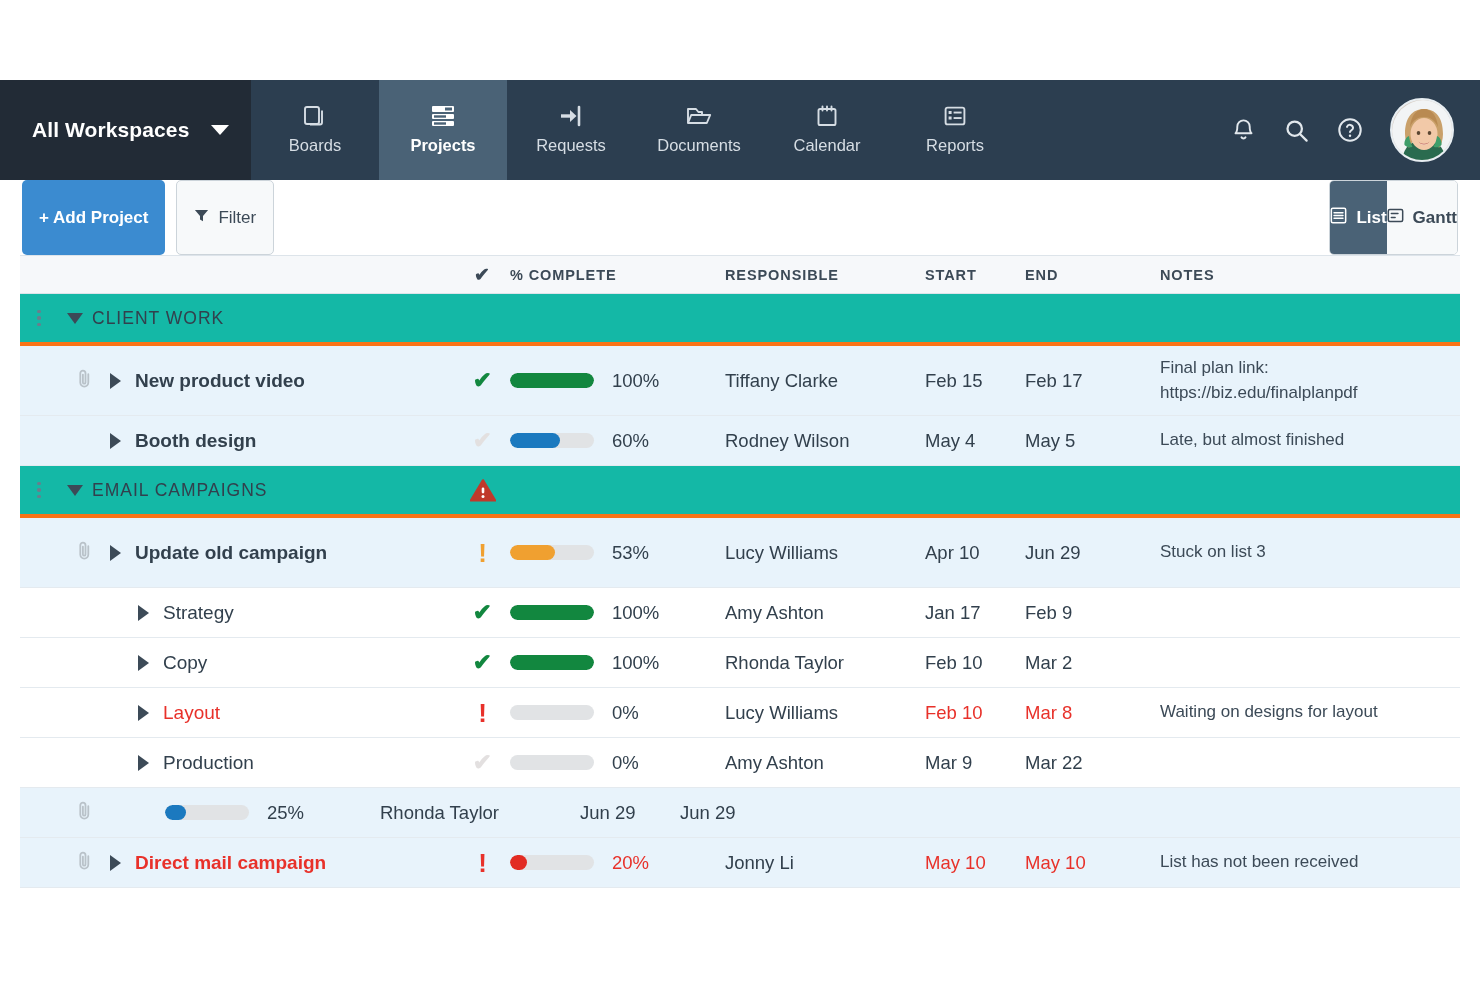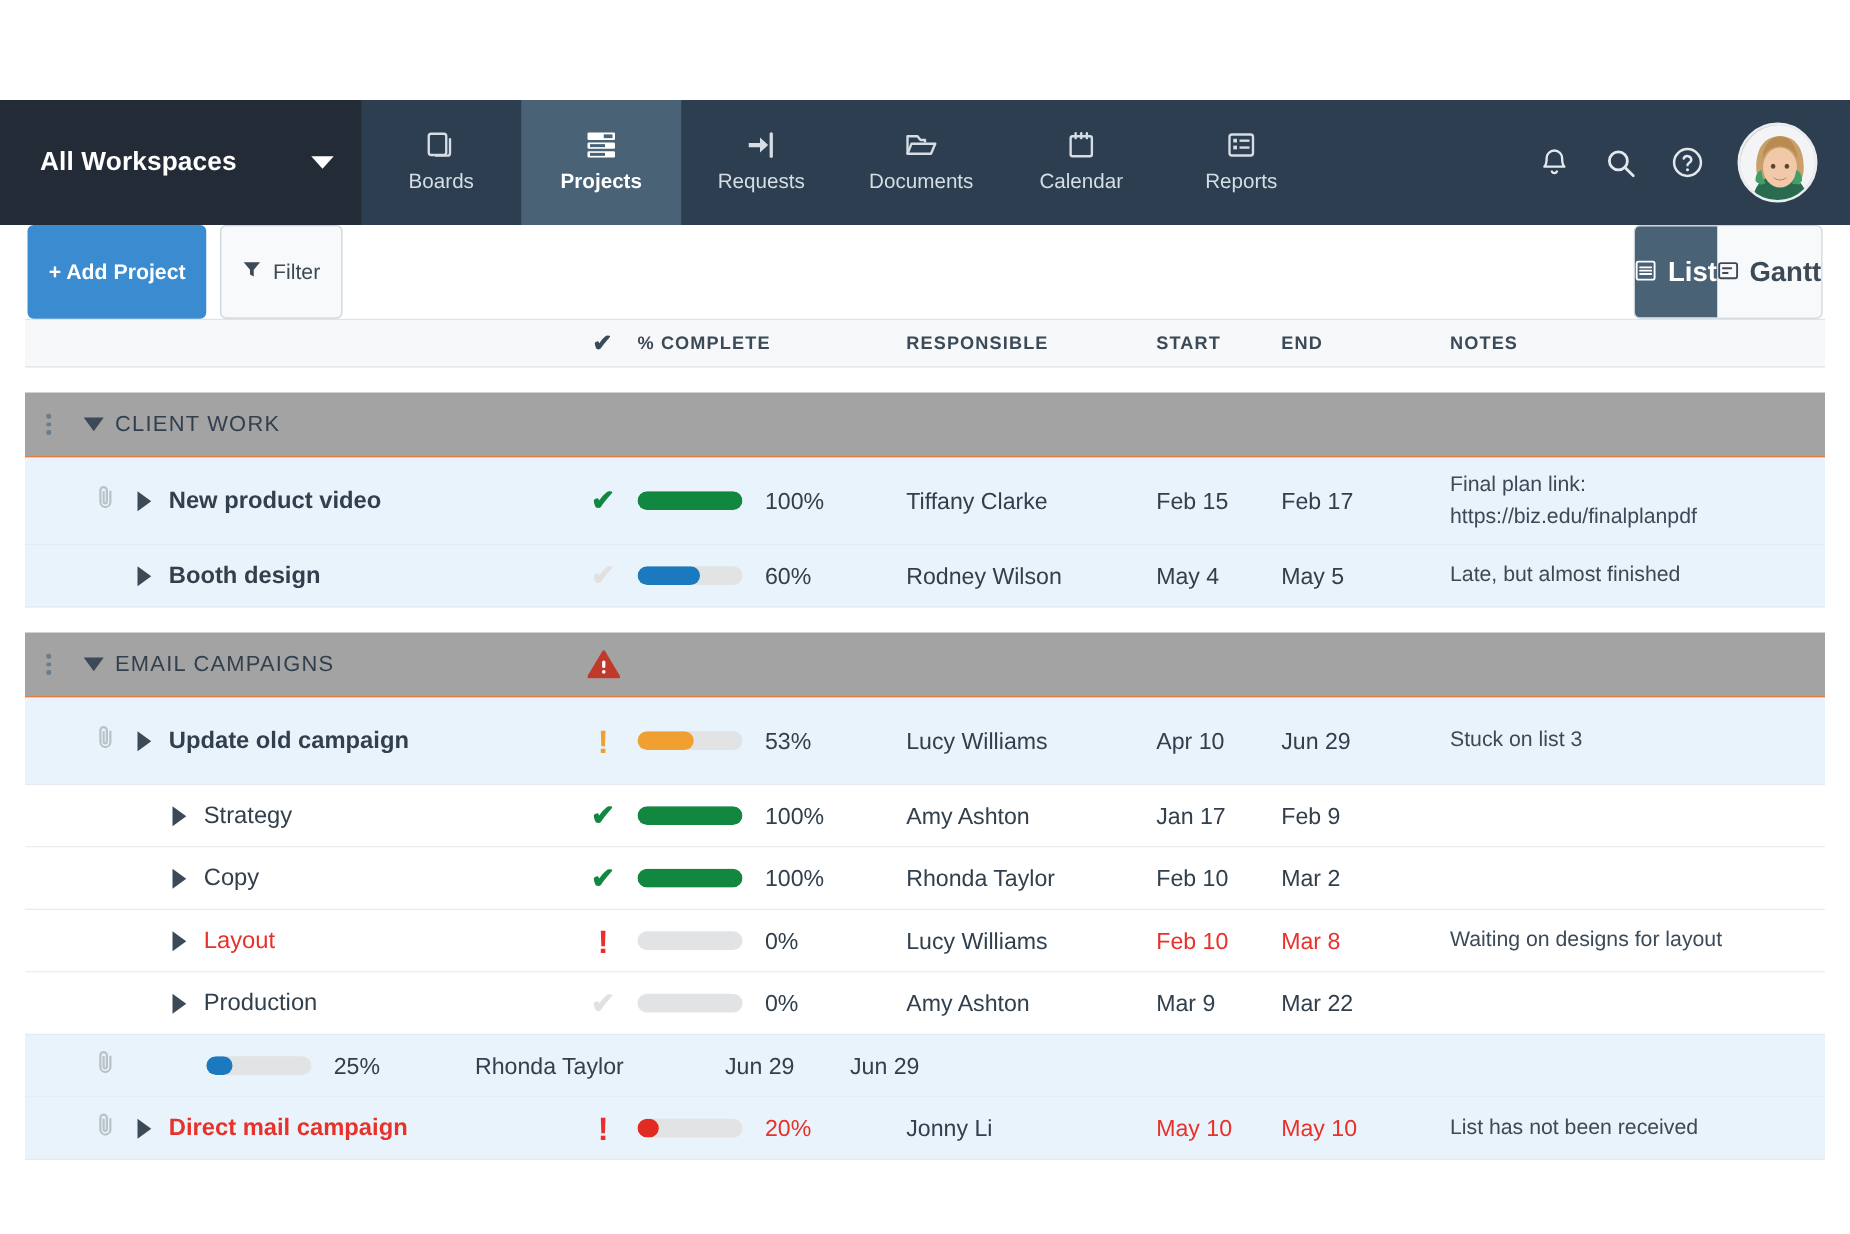--- a/index.html
+++ b/index.html
@@ -17,21 +17,21 @@
 
   
   .navbar {
     height: 100px;
     background: #2c3e50;
     display: flex;
     align-items: stretch;
     position: relative;
   }
   .ws-selector {
-    width: 289px;
+    width: 251px;
     background: #222b36;
     display: flex;
     align-items: center;
     padding: 0 22px 0 32px;
     justify-content: space-between;
   }
   .ws-label {
     color: #ffffff;
     font-size: 21px;
     font-weight: bold;
@@ -118,41 +118,41 @@
     margin-left: auto;
     display: flex;
     border-radius: 5px;
     overflow: hidden;
     border: 1px solid #ccd4da;
   }
   .vt-btn {
     display: flex;
     align-items: center;
     gap: 9px;
-    font-size: 22px;
+    font-size: 17px;
     padding: 10px 0;
     cursor: pointer;
     background: #f7f9fa;
     color: #3c4a57;
     font-weight: bold;
   }
   .vt-btn.active { background: #4a6276; color: #ffffff; }
 
   
   .table { width: 1440px; margin: 0 20px; border-top: 1px solid #dde4ea; }
 
   .row {
     display: flex;
     align-items: center;
     border-bottom: 1px solid #e4eaef;
     min-height: 50px;
     position: relative;
   }
   .row.head { background: #f6f8fa; min-height: 38px; border-bottom: 1px solid #dde4ea; }
-  .row.group { background: #a3a3a3; min-height: 52px; border-bottom: 1px solid #f97316; margin-top: 20px; }
+  .row.group { background: #14b8a6; min-height: 52px; border-bottom: 4px solid #f97316; }
   .row.shade { background: #e8f3fb; }
   .row.plain { background: #ffffff; }
   .row.tall  { min-height: 70px; }
 
   
   .c-handle { width: 38px; display: flex; justify-content: center; align-items: center; }
   .c-clip   { width: 52px; display: flex; justify-content: center; align-items: center; }
   .c-name   { width: 345px; display: flex; align-items: center; gap: 14px; }
   .c-flag   { width: 55px; display: flex; justify-content: center; align-items: center; }
   .c-prog   { width: 215px; display: flex; align-items: center; gap: 18px; }

